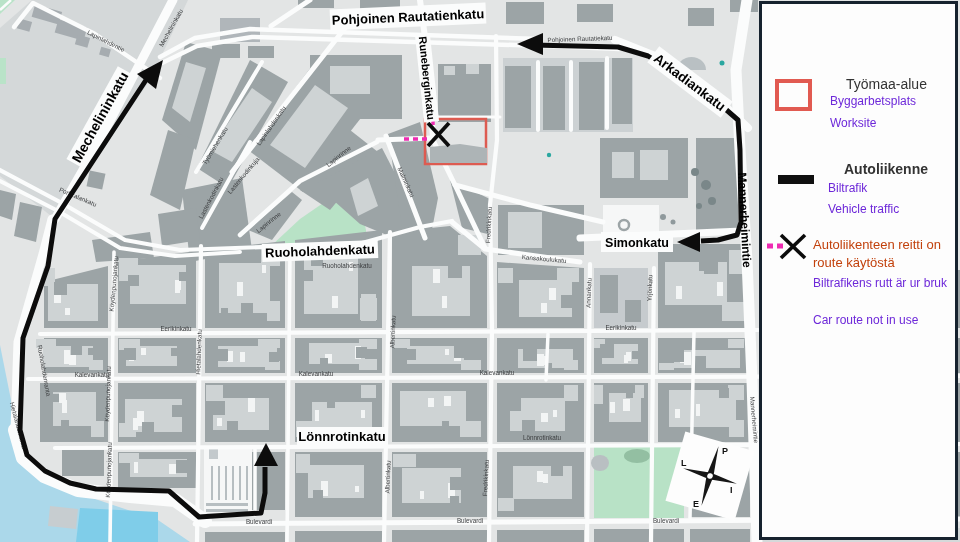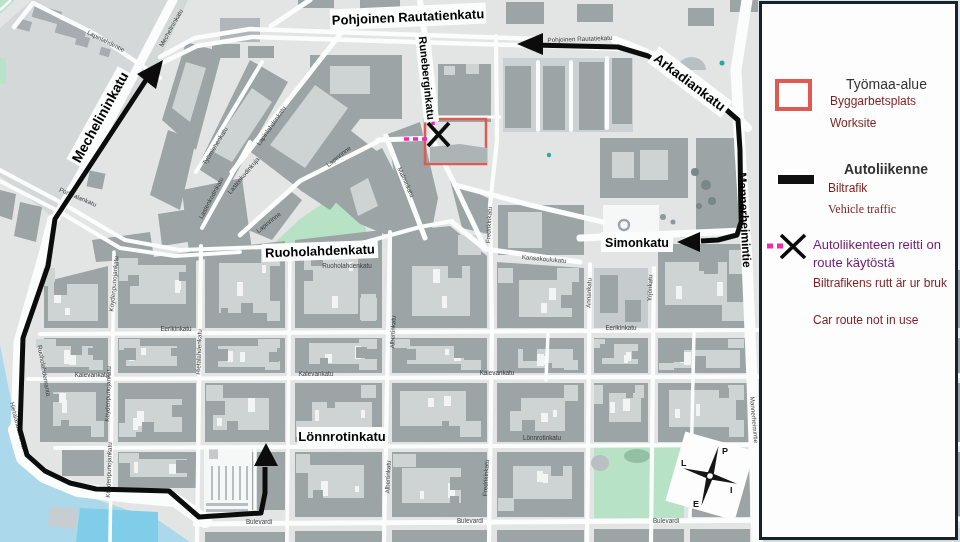--- a/index.html
+++ b/index.html
@@ -1,19 +1,19 @@
 <!DOCTYPE html>
 <html><head>
 <meta charset="utf-8">
 <style>
 html,body{margin:0;padding:0;width:960px;height:542px;overflow:hidden;background:#e3e5e5;font-family:"Liberation Sans",sans-serif;}
 #map{position:absolute;left:0;top:0;}
 #legend{position:absolute;left:759px;top:1px;width:193px;height:533px;background:#fdfdfd;border:3px solid #16222e;}
-.lt1{font-size:14px;color:#333;margin-left:16px;} .lt3{font-size:13px;color:#701a75;}
-.lt2{font-size:12px;color:#7f1d1d;}
+.lt1{font-size:14px;color:#333;margin-left:16px;} .lt3{font-size:13px;color:#c2410c;}
+.lt2{font-size:12px;color:#6d28d9;}
 </style>
 </head>
 <body>
 <svg id="map" width="960" height="542" viewBox="0 0 960 542">
 
 <rect x="0" y="0" width="960" height="542" fill="#e3e5e5"></rect>
 <g id="waterlayer">
 
 <polygon points="0,28 32,0 188,0 150,80 55,219 0,176" fill="#d4d8d9"></polygon>
 
@@ -560,21 +560,21 @@
 <div style="position:absolute;left:13px;top:75px;width:29px;height:24px;border:4.5px solid #e15a51;"></div>
 
 <div class="lt1" style="position:absolute;left:68px;top:72px;">Työmaa-alue</div>
 <div class="lt2" style="position:absolute;left:68px;top:90px;">Byggarbetsplats</div>
 <div class="lt2" style="position:absolute;left:68px;top:112px;">Worksite</div>
 
 <div style="position:absolute;left:16px;top:171px;width:36px;height:9px;background:#101010;"></div>
 
 <div class="lt1" style="position:absolute;left:66px;top:157px;font-weight:bold;">Autoliikenne</div>
 <div class="lt2" style="position:absolute;left:66px;top:177px;">Biltrafik</div>
-<div class="lt2" style="position:absolute;left:66px;top:198px;font-family:Liberation Serif, serif;">Vehicle traffic</div>
+<div class="lt2" style="position:absolute;left:66px;top:198px;">Vehicle traffic</div>
 
 <svg style="position:absolute;left:2px;top:221px;" width="52" height="44" viewBox="0 0 52 44">
 <line x1="3" y1="21" x2="22" y2="21" stroke="#ee2bb2" stroke-width="5" stroke-dasharray="6 4"></line>
 <line x1="17" y1="10" x2="41" y2="33" stroke="#0b0b0b" stroke-width="3.6"></line>
 <line x1="17" y1="33" x2="41" y2="10" stroke="#0b0b0b" stroke-width="3.6"></line>
 </svg>
 
 <div class="lt3" style="position:absolute;left:51px;top:233px;">Autoliikenteen reitti on</div>
 <div class="lt3" style="position:absolute;left:51px;top:251px;">route käytöstä</div>
 <div class="lt2" style="position:absolute;left:51px;top:272px;">Biltrafikens rutt är ur bruk</div>

